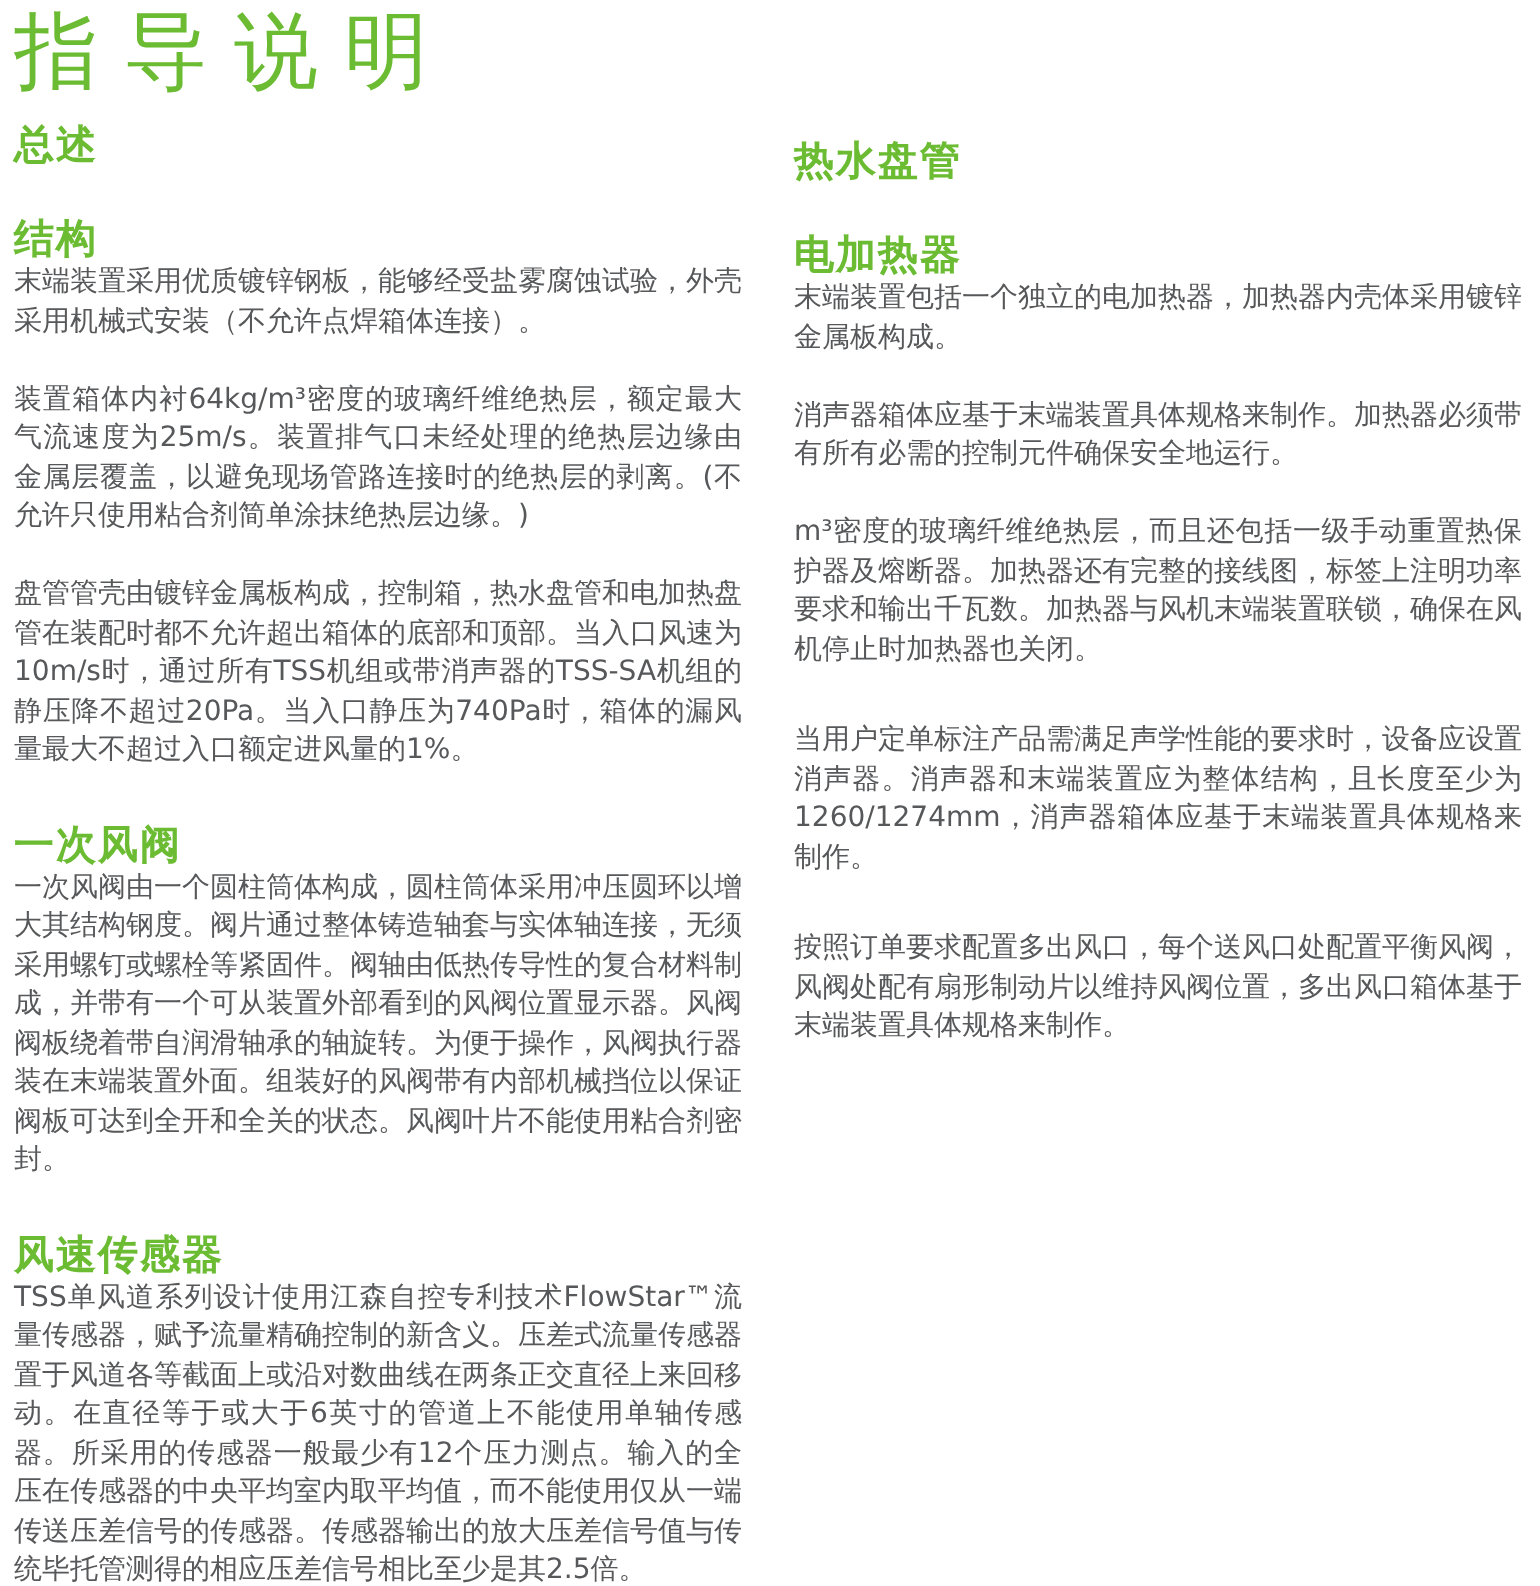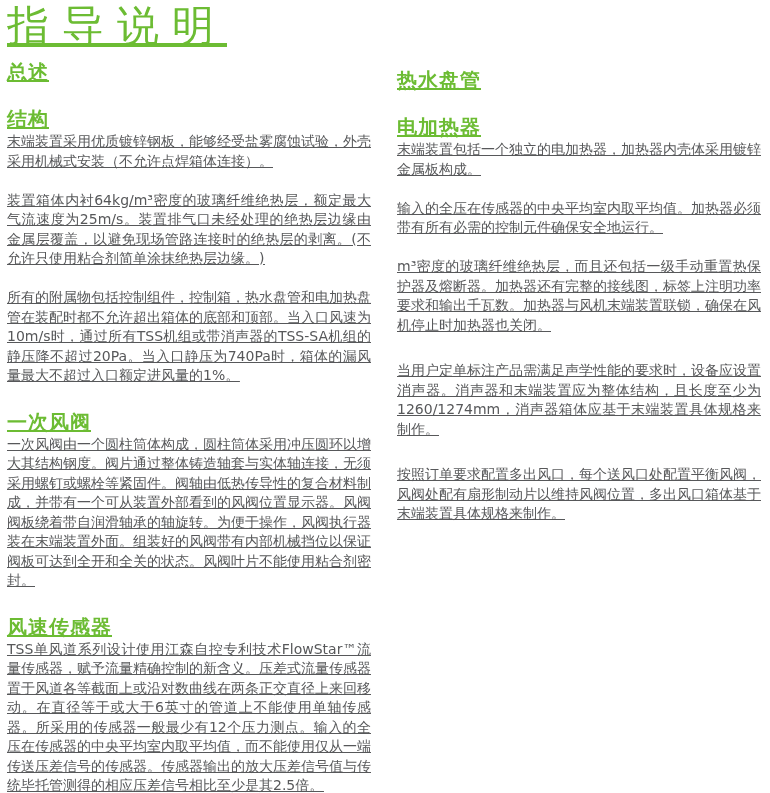--- a/index.html
+++ b/index.html
@@ -1,20 +1,20 @@
 <!DOCTYPE html>
 <html style="--green: #6cbc33; --body: #57585a; --bg: #ffffff;"><head>
 <meta charset="utf-8">
 <style>
   :root{
     --green:#6cbc33;
     --body:#57585a;
     --bg:#ffffff;
   }
-  *{box-sizing:border-box;text-decoration:underline;}
+  *{box-sizing:border-box;}
   html,body{margin:0;padding:0;background:#e9e9e9;}
   .page{
     position:relative;
     width:770px;
     height:793px;
     margin:0 auto;
     background:var(--bg);
     overflow:hidden;
     font-family:"DejaVu Sans","Liberation Sans",sans-serif;
     color:var(--body);
@@ -77,21 +77,21 @@
       <div class="col col-left">
 
         <section>
           <h2 class="sec-heading">总述</h2>
         </section>
 
         <section>
           <h2 class="sec-heading">结构</h2>
           <p class="body-text">末端装置采用优质镀锌钢板，能够经受盐雾腐蚀试验，外壳采用机械式安装（不允许点焊箱体连接）。</p>
           <p class="body-text">装置箱体内衬64kg/m³密度的玻璃纤维绝热层，额定最大气流速度为25m/s。装置排气口未经处理的绝热层边缘由金属层覆盖，以避免现场管路连接时的绝热层的剥离。(不允许只使用粘合剂简单涂抹绝热层边缘。)</p>
-          <p class="body-text">所有的附属物包括控制组件，控制箱，热水盘管和电加热盘管在装配时都不允许超出箱体的底部和顶部。当入口风速为10m/s时，通过所有TSS机组或带消声器的TSS-SA机组的静压降不超过20Pa。当入口静压为740Pa时，箱体的漏风量最大不超过入口额定进风量的1%。</p>
+          <p class="body-text">盘管管壳由镀锌金属板构成，控制箱，热水盘管和电加热盘管在装配时都不允许超出箱体的底部和顶部。当入口风速为10m/s时，通过所有TSS机组或带消声器的TSS-SA机组的静压降不超过20Pa。当入口静压为740Pa时，箱体的漏风量最大不超过入口额定进风量的1%。</p>
         </section>
 
         <section>
           <h2 class="sec-heading">一次风阀</h2>
           <p class="body-text">一次风阀由一个圆柱筒体构成，圆柱筒体采用冲压圆环以增大其结构钢度。阀片通过整体铸造轴套与实体轴连接，无须采用螺钉或螺栓等紧固件。阀轴由低热传导性的复合材料制成，并带有一个可从装置外部看到的风阀位置显示器。风阀阀板绕着带自润滑轴承的轴旋转。为便于操作，风阀执行器装在末端装置外面。组装好的风阀带有内部机械挡位以保证阀板可达到全开和全关的状态。风阀叶片不能使用粘合剂密封。</p>
         </section>
 
         <section>
           <h2 class="sec-heading">风速传感器</h2>
           <p class="body-text">TSS单风道系列设计使用江森自控专利技术FlowStar™流量传感器，赋予流量精确控制的新含义。压差式流量传感器置于风道各等截面上或沿对数曲线在两条正交直径上来回移动。在直径等于或大于6英寸的管道上不能使用单轴传感器。所采用的传感器一般最少有12个压力测点。输入的全压在传感器的中央平均室内取平均值，而不能使用仅从一端传送压差信号的传感器。传感器输出的放大压差信号值与传统毕托管测得的相应压差信号相比至少是其2.5倍。</p>
@@ -101,21 +101,21 @@
 
       <div class="col col-right">
 
         <section>
           <h2 class="sec-heading">热水盘管</h2>
         </section>
 
         <section>
           <h2 class="sec-heading">电加热器</h2>
           <p class="body-text">末端装置包括一个独立的电加热器，加热器内壳体采用镀锌金属板构成。</p>
-          <p class="body-text">输入的全压在传感器的中央平均室内取平均值。加热器必须带有所有必需的控制元件确保安全地运行。</p>
+          <p class="body-text">消声器箱体应基于末端装置具体规格来制作。加热器必须带有所有必需的控制元件确保安全地运行。</p>
           <p class="body-text">m³密度的玻璃纤维绝热层，而且还包括一级手动重置热保护器及熔断器。加热器还有完整的接线图，标签上注明功率要求和输出千瓦数。加热器与风机末端装置联锁，确保在风机停止时加热器也关闭。</p>
         </section>
 
         <section>
           <p class="body-text">当用户定单标注产品需满足声学性能的要求时，设备应设置消声器。消声器和末端装置应为整体结构，且长度至少为1260/1274mm，消声器箱体应基于末端装置具体规格来制作。</p>
         </section>
 
         <section>
           <p class="body-text">按照订单要求配置多出风口，每个送风口处配置平衡风阀，风阀处配有扇形制动片以维持风阀位置，多出风口箱体基于末端装置具体规格来制作。</p>
         </section>

